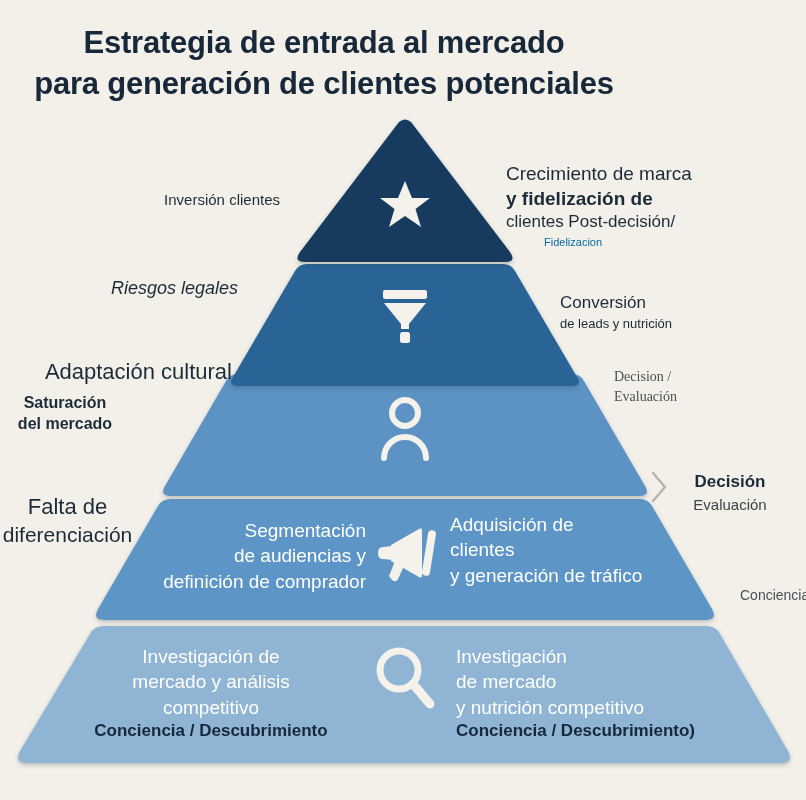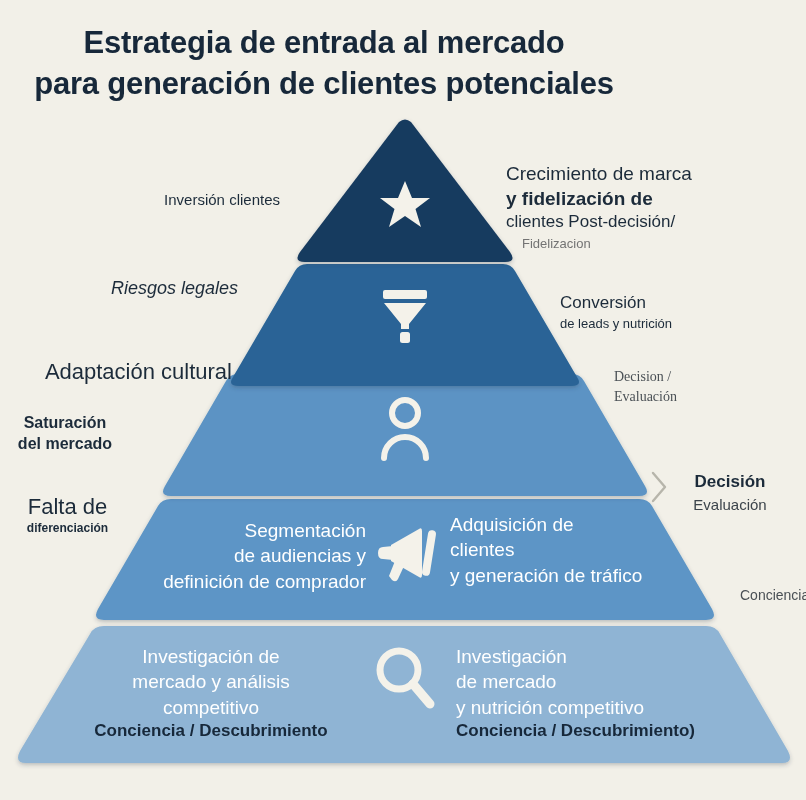--- a/index.html
+++ b/index.html
@@ -102,45 +102,44 @@
     text-align: right;
     font-size: 18px;
     font-style: italic;
   }
   #lbl-adaptacion {
     left: 0px; top: 357px; width: 232px;
     text-align: right;
     font-size: 22px;
   }
   #lbl-saturacion {
-    left: 0px; top: 412px; width: 130px;
+    left: 0px; top: 392px; width: 130px;
     text-align: center;
     font-size: 16px;
     font-weight: 600;
   }
   #lbl-falta {
     left: 0px; top: 492px; width: 135px;
     text-align: center;
     font-size: 22px;
   }
   #lbl-falta .sub {
     display: block;
-    font-size: 12px;
-    font-weight: bold;
+    font-size: 21px;
   }
 
   
   #lbl-crecimiento {
     left: 506px; top: 162px; width: 290px;
     text-align: left;
   }
   #lbl-crecimiento .l1 { display:block; font-size: 19px; line-height: 1.3; }
   #lbl-crecimiento .l2 { display:block; font-size: 19px; font-weight: 700; line-height: 1.3; }
   #lbl-crecimiento .l3 { display:block; font-size: 17px; line-height: 1.34; }
-  #lbl-crecimiento .l4 { display:block; font-size: 13px; color:#737373; margin-left: 16px; line-height: 1.5; }
+  #lbl-crecimiento .l4 { display:block; font-size: 11px; color:#0369a1; margin-left: 38px; line-height: 1.5; }
 
   #lbl-conversion {
     left: 560px; top: 292px; width: 240px;
     text-align: left;
   }
   #lbl-conversion .l1 { display:block; font-size: 17px; line-height: 1.35; }
   #lbl-conversion .l2 { display:block; font-size: 13px; line-height: 1.35; }
 
   #lbl-decision-small {
     left: 614px; top: 367px; width: 170px;

